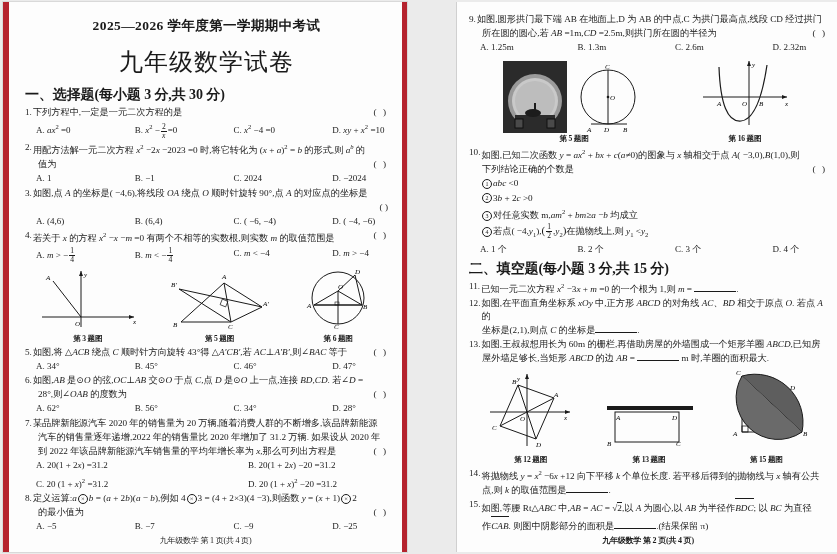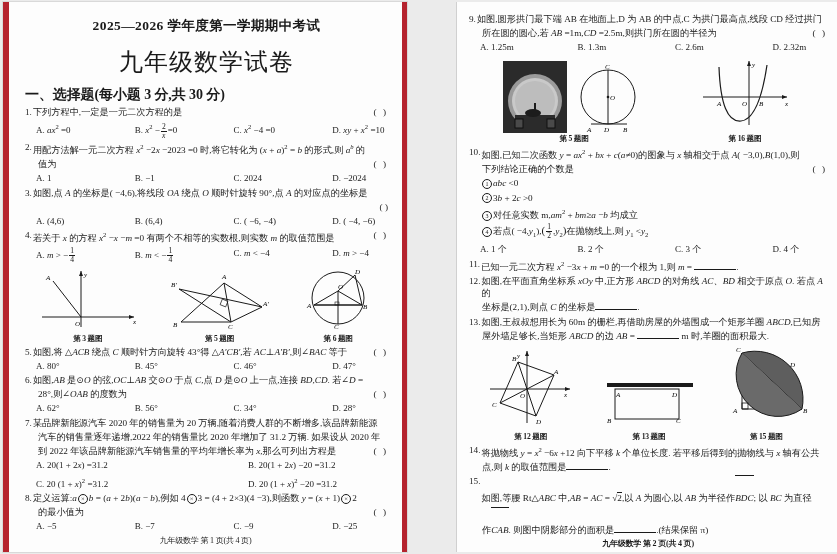--- a/index.html
+++ b/index.html
@@ -66,21 +66,21 @@
   .frac .d{display:block;padding:0 1px;}
   sup{font-size:6.6px;vertical-align:super;}
   sub{font-size:6.6px;vertical-align:sub;}
   .circnum{display:inline-block;border:1px solid #1a1a1a;border-radius:50%;
       width:8px;height:8px;line-height:8px;text-align:center;font-size:6px;
       margin-right:1px;vertical-align:middle;}
   .ox{display:inline-block;border:1px solid #1a1a1a;border-radius:50%;
       width:8px;height:8px;line-height:7px;text-align:center;font-size:6.5px;
       margin:0 1px;vertical-align:middle;}
   .fill{display:inline-block;border-bottom:1px solid #1a1a1a;width:42px;height:8px;}
-  .arc{border-top:1px solid #1a1a1a;padding-top:17px;display:inline-block;line-height:10px;}
+  .arc{border-top:1px solid #1a1a1a;padding-top:4px;display:inline-block;line-height:10px;}
 
   
   .figs{display:flex;justify-content:space-around;align-items:flex-end;margin:3px 0 2px 0;}
   .fig{text-align:center;}
   .figcap{font-size:7.6px;font-weight:bold;margin-top:1px;letter-spacing:-.2px;}
 
   .footer{
     text-align:center;font-size:8px;font-weight:normal;letter-spacing:-.2px;
     position:absolute;bottom:6px;left:0;right:0;
   }
@@ -204,21 +204,21 @@
     </div>
 
     <div class="q">
       <span class="num">5.</span>
       <span class="body">
         <span class="paren">(    )</span>
         如图,将 △<i>ACB</i> 绕点 <i>C</i> 顺时针方向旋转 43°得 △<i>A′CB′</i>,若 <i>AC</i>⊥<i>A′B′</i>,则∠<i>BAC</i> 等于
       </span>
     </div>
     <div class="opts">
-      <span>A. 80°</span>
+      <span>A. 34°</span>
       <span>B. 45°</span>
       <span>C. 46°</span>
       <span>D. 47°</span>
     </div>
 
     <div class="q">
       <span class="num">6.</span>
       <span class="body">如图,<i>AB</i> 是⊙<i>O</i> 的弦,<i>OC</i>⊥<i>AB</i> 交⊙<i>O</i> 于点 <i>C</i>,点 <i>D</i> 是⊙<i>O</i> 上一点,连接 <i>BD</i>,<i>CD</i>. 若∠<i>D</i> =</span>
     </div>
     <div class="cont">
@@ -343,20 +343,21 @@
     <div class="cont"><span class="circnum">2</span>3<i>b</i> + 2<i>c</i> &gt;0</div>
     <div class="cont"><span class="circnum">3</span>对任意实数 m,<i>am</i><sup>2</sup> + <i>bm</i>≥<i>a</i> −<i>b</i> 均成立</div>
     <div class="cont" style="line-height:15px"><span class="circnum">4</span>若点( −4,<i>y</i><sub>1</sub>),<span style="font-size:11px">(</span><span class="frac"><span class="n">1</span><span class="d">2</span></span>,<i>y</i><sub>2</sub><span style="font-size:11px">)</span>在抛物线上,则 <i>y</i><sub>1</sub> &lt;<i>y</i><sub>2</sub></div>
     <div class="opts">
       <span>A. 1 个</span>
       <span>B. 2 个</span>
       <span>C. 3 个</span>
       <span>D. 4 个</span>
     </div>
 
+    <div class="sec">二、填空题(每小题 3 分,共 15 分)</div>
 
     <div class="q">
       <span class="num">11.</span>
       <span class="body">已知一元二次方程 <i>x</i><sup>2</sup> −3<i>x</i> + <i>m</i> =0 的一个根为 1,则 <i>m</i> = <span class="fill"></span>.</span>
     </div>
 
     <div class="q">
       <span class="num">12.</span>
       <span class="body">如图,在平面直角坐标系 <i>xOy</i> 中,正方形 <i>ABCD</i> 的对角线 <i>AC</i>、<i>BD</i> 相交于原点 <i>O</i>. 若点 <i>A</i> 的</span>
     </div>

